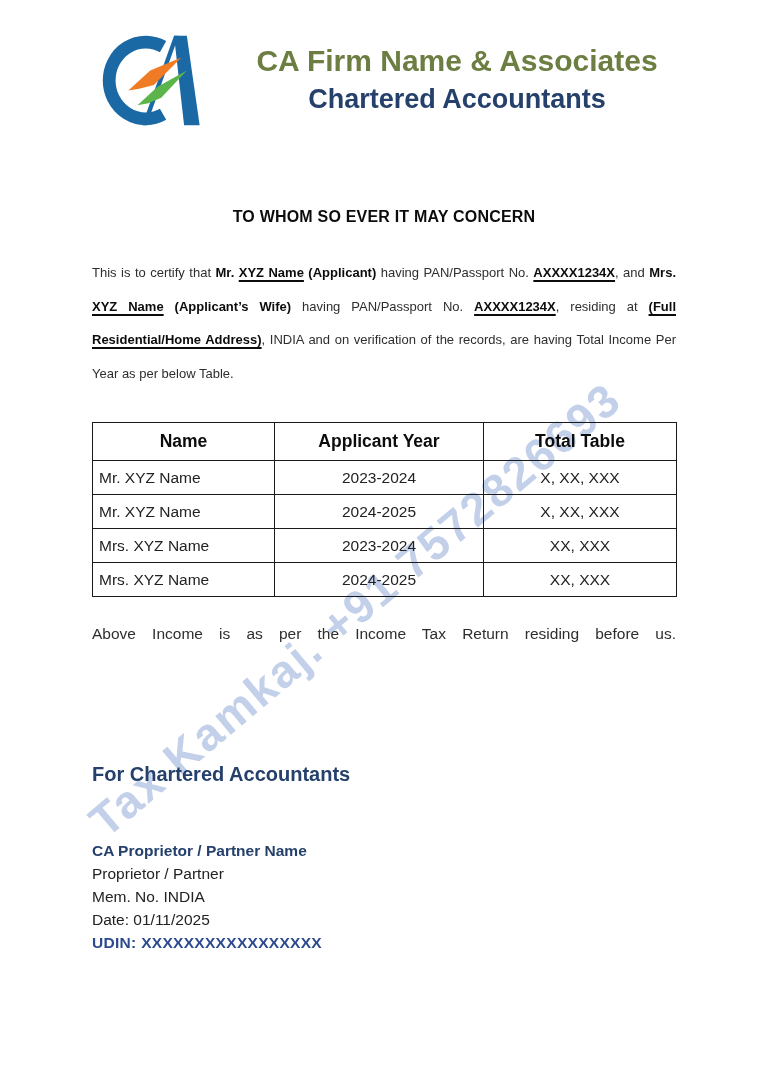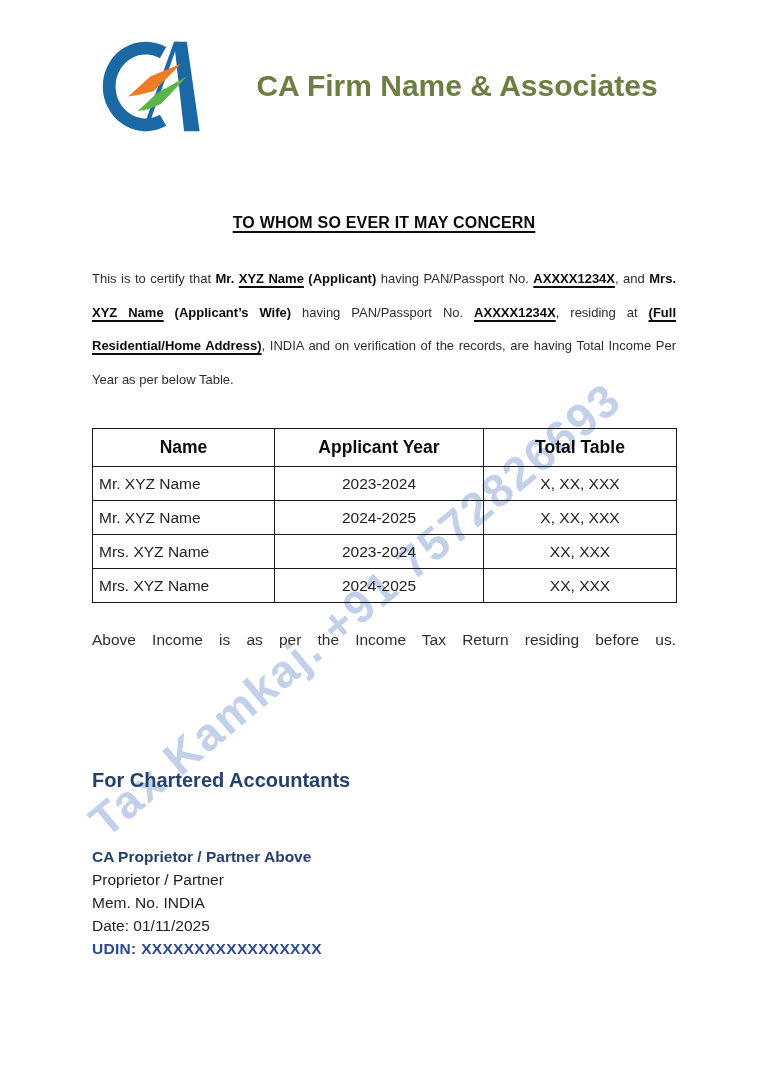--- a/index.html
+++ b/index.html
@@ -17,33 +17,33 @@
   .content{position:relative;z-index:2;padding:0 92px;}
   
   .watermark{
     position:absolute;z-index:1;left:96px;top:800px;
     transform:rotate(-40deg);transform-origin:left center;
     font-size:46px;font-weight:600;letter-spacing:2px;white-space:nowrap;
     color:var(--wm);opacity:.85;pointer-events:none;
   }
   
   .header{display:flex;align-items:center;justify-content:flex-start;
-    padding-top:32px;gap:24px;margin-top:6px;}
+    padding-top:32px;gap:24px;}
   .logo{width:122px;height:96px;flex:0 0 auto;}
   .titles{flex:1;text-align:center;}
   .firm-name{color:var(--olive);font-size:30px;font-weight:600;line-height:1.2;}
   .firm-sub{color:var(--navy);font-size:27px;font-weight:600;line-height:1.25;margin-top:4px;}
   .divider{
     margin-top:14px;color:#5a5a5a;font-size:15px;letter-spacing:.5px;
     white-space:nowrap;overflow:hidden;line-height:14px;
   }
   
   .heading{
     margin-top:52px;text-align:center;font-size:16px;font-weight:bold;
-    color:var(--black);text-decoration:underline;text-underline-offset:3px;
+    color:var(--black);text-underline-offset:3px;
     text-decoration-thickness:1.5px;letter-spacing:.2px;
   }
   
   .para{
     margin-top:30px;font-size:13px;line-height:33.5px;text-align:justify;
     color:var(--ink);
   }
   .para b{color:var(--black);}
   
   table.income{
@@ -88,20 +88,21 @@
         <polygon points="88,4 93,4 58,102 53,102" fill="var(--logo-blue)"></polygon>
 
         <polygon points="88,4 102,4 116,102 99,102" fill="var(--logo-blue)"></polygon>
 
         <polygon points="38,64 62,42 96,28 66,58 50,62" fill="var(--logo-orange)"></polygon>
 
         <polygon points="48,80 70,60 102,42 74,72 60,78" fill="var(--logo-green)"></polygon>
       </svg>
       <div class="titles">
         <div class="firm-name">CA Firm Name &amp; Associates</div>
+        <div class="firm-sub">Chartered Accountants</div>
       </div>
     </div>
 
     <div class="divider">______________________________________________________________________________</div>
 
     <div class="heading">TO WHOM SO EVER IT MAY CONCERN</div>
 
     <p class="para"><span>This is to certify that </span><b>Mr. </b><b style="text-decoration: underline 1.5px; text-underline-offset: 3px;">XYZ Name</b><b> (Applicant)</b><span> having PAN/Passport No. </span><b style="text-decoration: underline 1.5px; text-underline-offset: 3px;">AXXXX1234X</b><span>, and </span><b>Mrs. </b><b style="text-decoration: underline 1.5px; text-underline-offset: 3px;">XYZ Name</b><b> (Applicant’s Wife)</b><span> having PAN/Passport No. </span><b style="text-decoration: underline 1.5px; text-underline-offset: 3px;">AXXXX1234X</b><span>, residing at </span><b style="text-decoration: underline 1.5px; text-underline-offset: 3px;">(Full Residential/Home Address)</b><span>, INDIA and on verification of the records, are having Total Income Per Year as per below Table.</span></p>
 
     <table class="income">
@@ -139,21 +140,21 @@
             <td class="cell-center">XX, XXX</td>
           </tr>
         </tbody>
     </table>
 
     <p class="note">Above Income is as per the Income Tax Return residing before us.</p>
 
     <div class="for-ca">For Chartered Accountants</div>
 
     <div class="sig-block">
-      <div class="sig-name">CA Proprietor / Partner Above</div>
+      <div class="sig-name">CA Proprietor / Partner Name</div>
       <div>Proprietor / Partner</div>
       <div>Mem. No. INDIA</div>
       <div>Date: 01/11/2025</div>
       <div class="sig-udin">UDIN: XXXXXXXXXXXXXXXXX</div>
     </div>
 
   </div>
 </div>
 
 </body></html>

